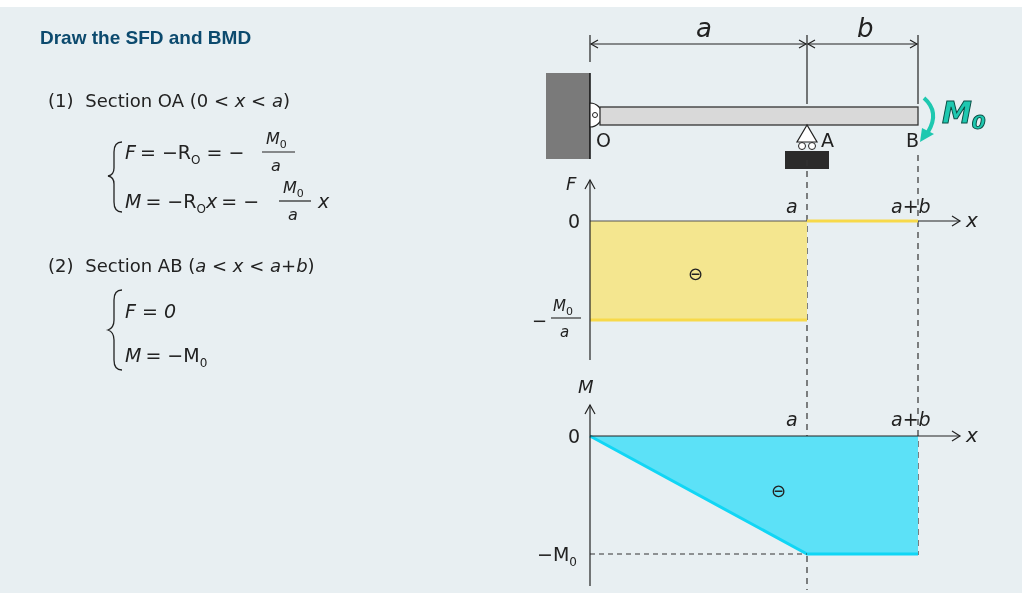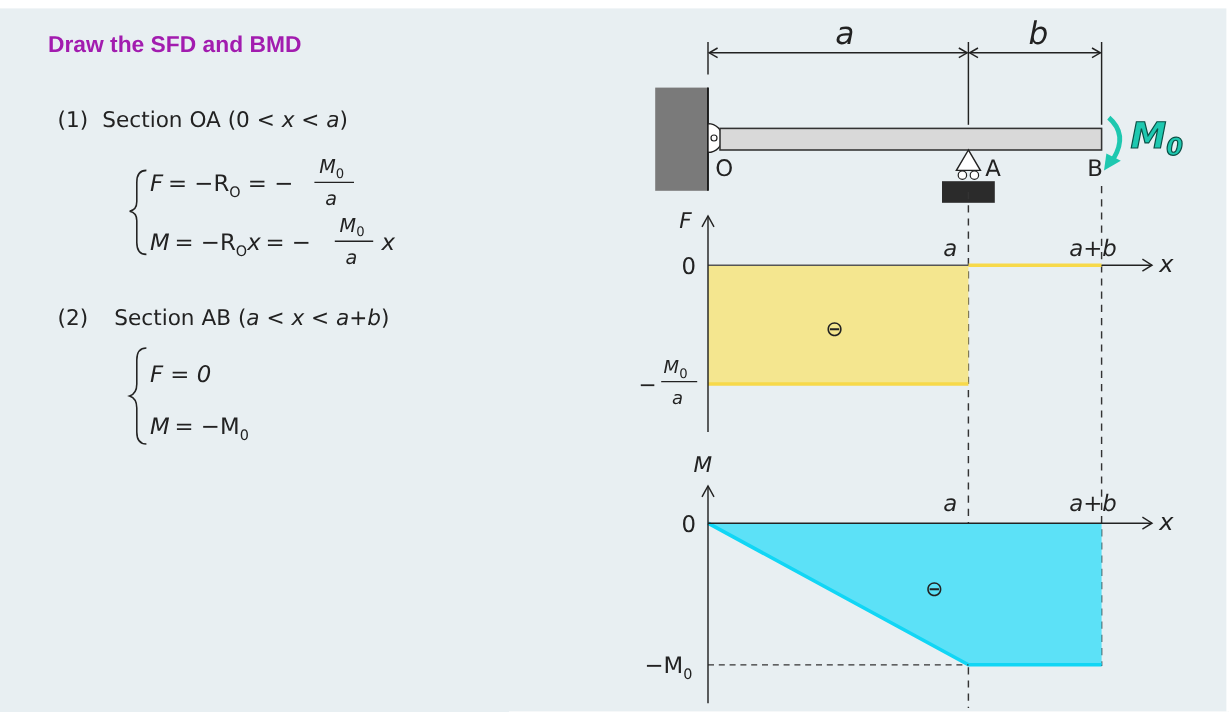--- a/index.html
+++ b/index.html
@@ -1,38 +1,38 @@
 <!DOCTYPE html>
 <html><head>
 <meta charset="utf-8">
 <style>
   html, body { margin:0; padding:0; background:#ffffff; }
   body { width:1024px; height:593px; position:relative; overflow:hidden; font-family:"DejaVu Sans", sans-serif; }
   .panel { position:absolute; left:0; top:7px; width:1022px; height:586px; background:#e8eff2; }
-  .title { position:absolute; left:40px; top:27px; font-family:"Liberation Sans", sans-serif; font-weight:bold; font-size:19px; color:#a21caf; }
+  .title { position:absolute; left:40px; top:27px; font-family:"Liberation Sans", sans-serif; font-weight:bold; font-size:19px; color:#0c4a6e; }
   .sec { position:absolute; font-family:"DejaVu Sans", sans-serif; font-size:18px; color:#222; white-space:nowrap; }
   .it { font-style:italic; }
   svg text { font-family:"DejaVu Sans", sans-serif; fill:#222; }
 </style>
 </head>
 <body>
 
 <div class="panel"></div>
 
 <div class="title">Draw the SFD and BMD</div>
 
 <div class="sec" style="left:48px; top:90px;text-align:center;">
   <span>(1)</span>
   <span style="margin-left:6px">Section OA</span>
   <span>(0 &lt; </span><span class="it">x</span><span> &lt; </span><span class="it">a</span><span>)</span>
 </div>
 
 <div class="sec" style="left:48px; top:255px;">
   <span>(2)</span>
-  <span style="margin-left:16px">Section AB</span>
+  <span style="margin-left:6px">Section AB</span>
   <span>(</span><span class="it">a</span><span> &lt; </span><span class="it">x</span><span> &lt; </span><span class="it">a+b</span><span>)</span>
 </div>
 
 <svg width="1024" height="593" style="position:absolute;left:0;top:0;">
 
   <g>
     <path d="M122,142 Q114,142 114,152 L114,168 Q114,175 108,176 Q114,177 114,184 L114,202 Q114,212 122,212" fill="none" stroke="#222" stroke-width="1.3"></path>
     <text x="125" y="159" font-size="19">
       <tspan font-style="italic">F</tspan><tspan dx="4">= −R</tspan><tspan font-size="12" dy="5">O</tspan><tspan dy="-5" dx="6">= −</tspan>
     </text>

